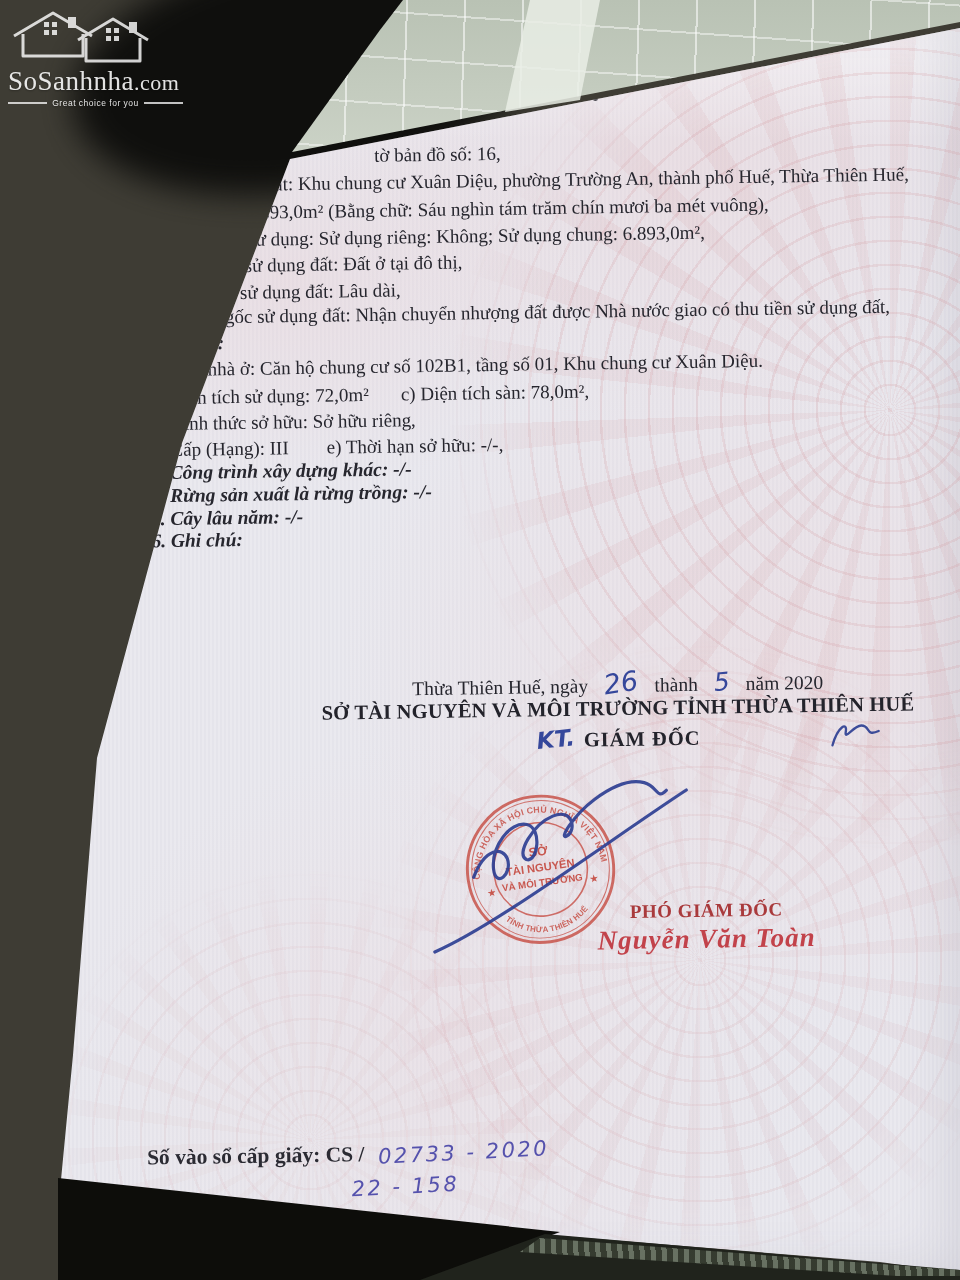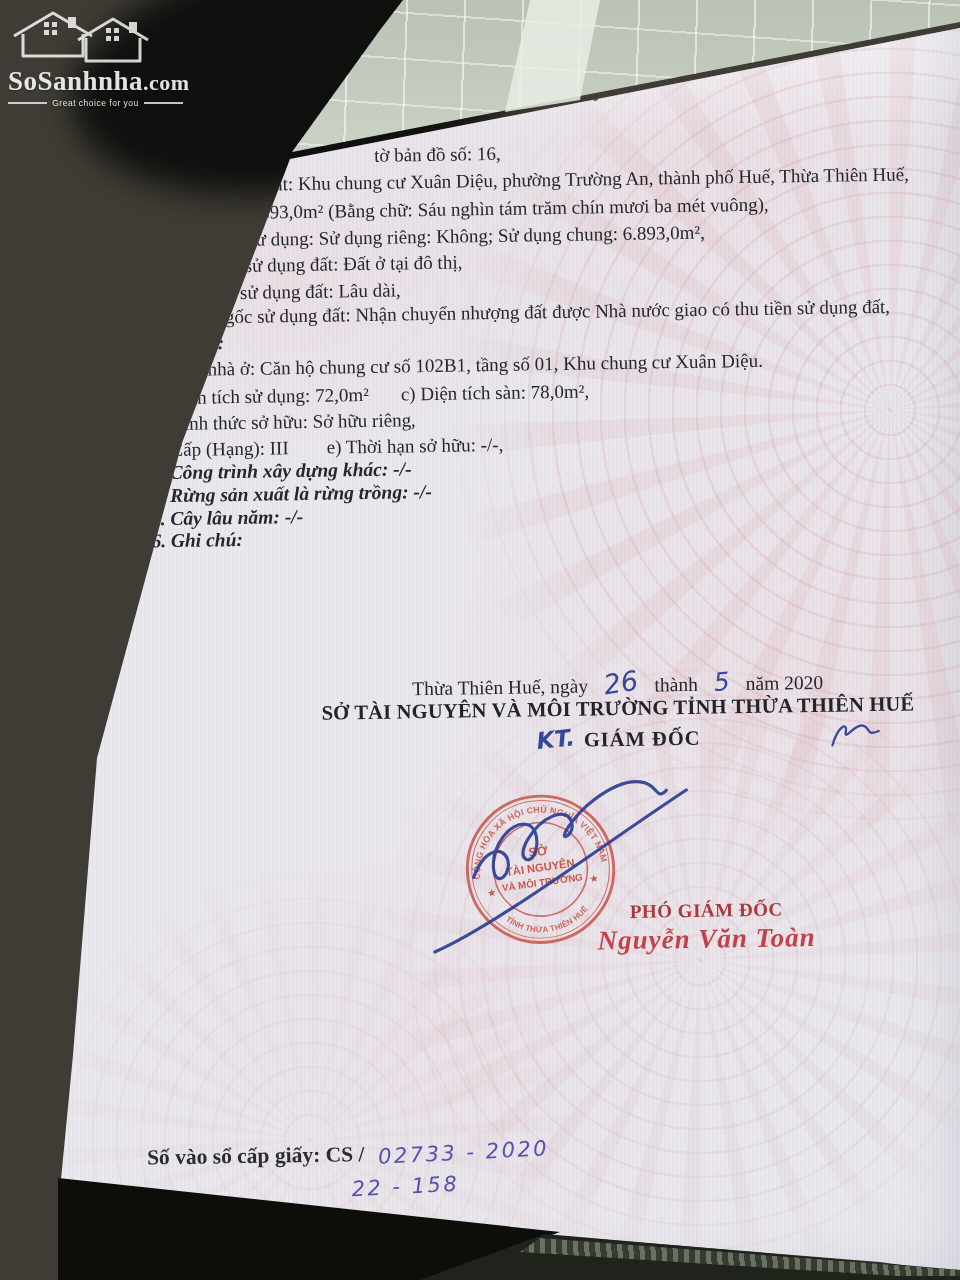--- a/index.html
+++ b/index.html
@@ -96,21 +96,21 @@
   .deputy-title{font-weight:bold;font-size:19px;letter-spacing:.5px;color:#a93a3c;}
   .signer-name{font-style:italic;font-weight:bold;font-size:27px;color:#c2424a;letter-spacing:1px;margin-top:2px;}
   
   .footer{left:132px;top:1143px;display:flex;align-items:baseline;column-gap:14px;white-space:nowrap;}
   .footer-label{font-weight:bold;font-size:21.5px;color:#2b2b33;}
   .hand-num{font-family:"DejaVu Sans",sans-serif;font-style:italic;color:#5552ad;font-size:21px;letter-spacing:2.5px;display:inline-block;transform:rotate(-2deg);}
   .footer2{left:336px;top:1176px;font-size:20px;}
   
   .logo{left:8px;top:6px;width:175px;color:#fff;opacity:.88;z-index:10;
         font-family:"Liberation Serif",serif;text-shadow:0 1px 2px rgba(0,0,0,.35);}
-  .logo-brand{font-weight:bold;font-size:27px;letter-spacing:.5px;line-height:1;}
+  .logo-brand{font-weight:normal;font-size:27px;letter-spacing:.5px;line-height:1;}
   .logo-brand .tld{font-size:22px;}
   .logo-tagline{display:flex;align-items:center;column-gap:5px;margin-top:3px;}
   .logo-tagline .rule{flex:1;height:1.5px;background:rgba(255,255,255,.85);}
   .logo-tagline span{font-family:"Liberation Sans",sans-serif;font-size:8.5px;letter-spacing:.5px;white-space:nowrap;}
 </style>
 </head>
 <body>
 
 <div class="abs bg-blob"></div>
 <div class="abs sleeve"></div>

